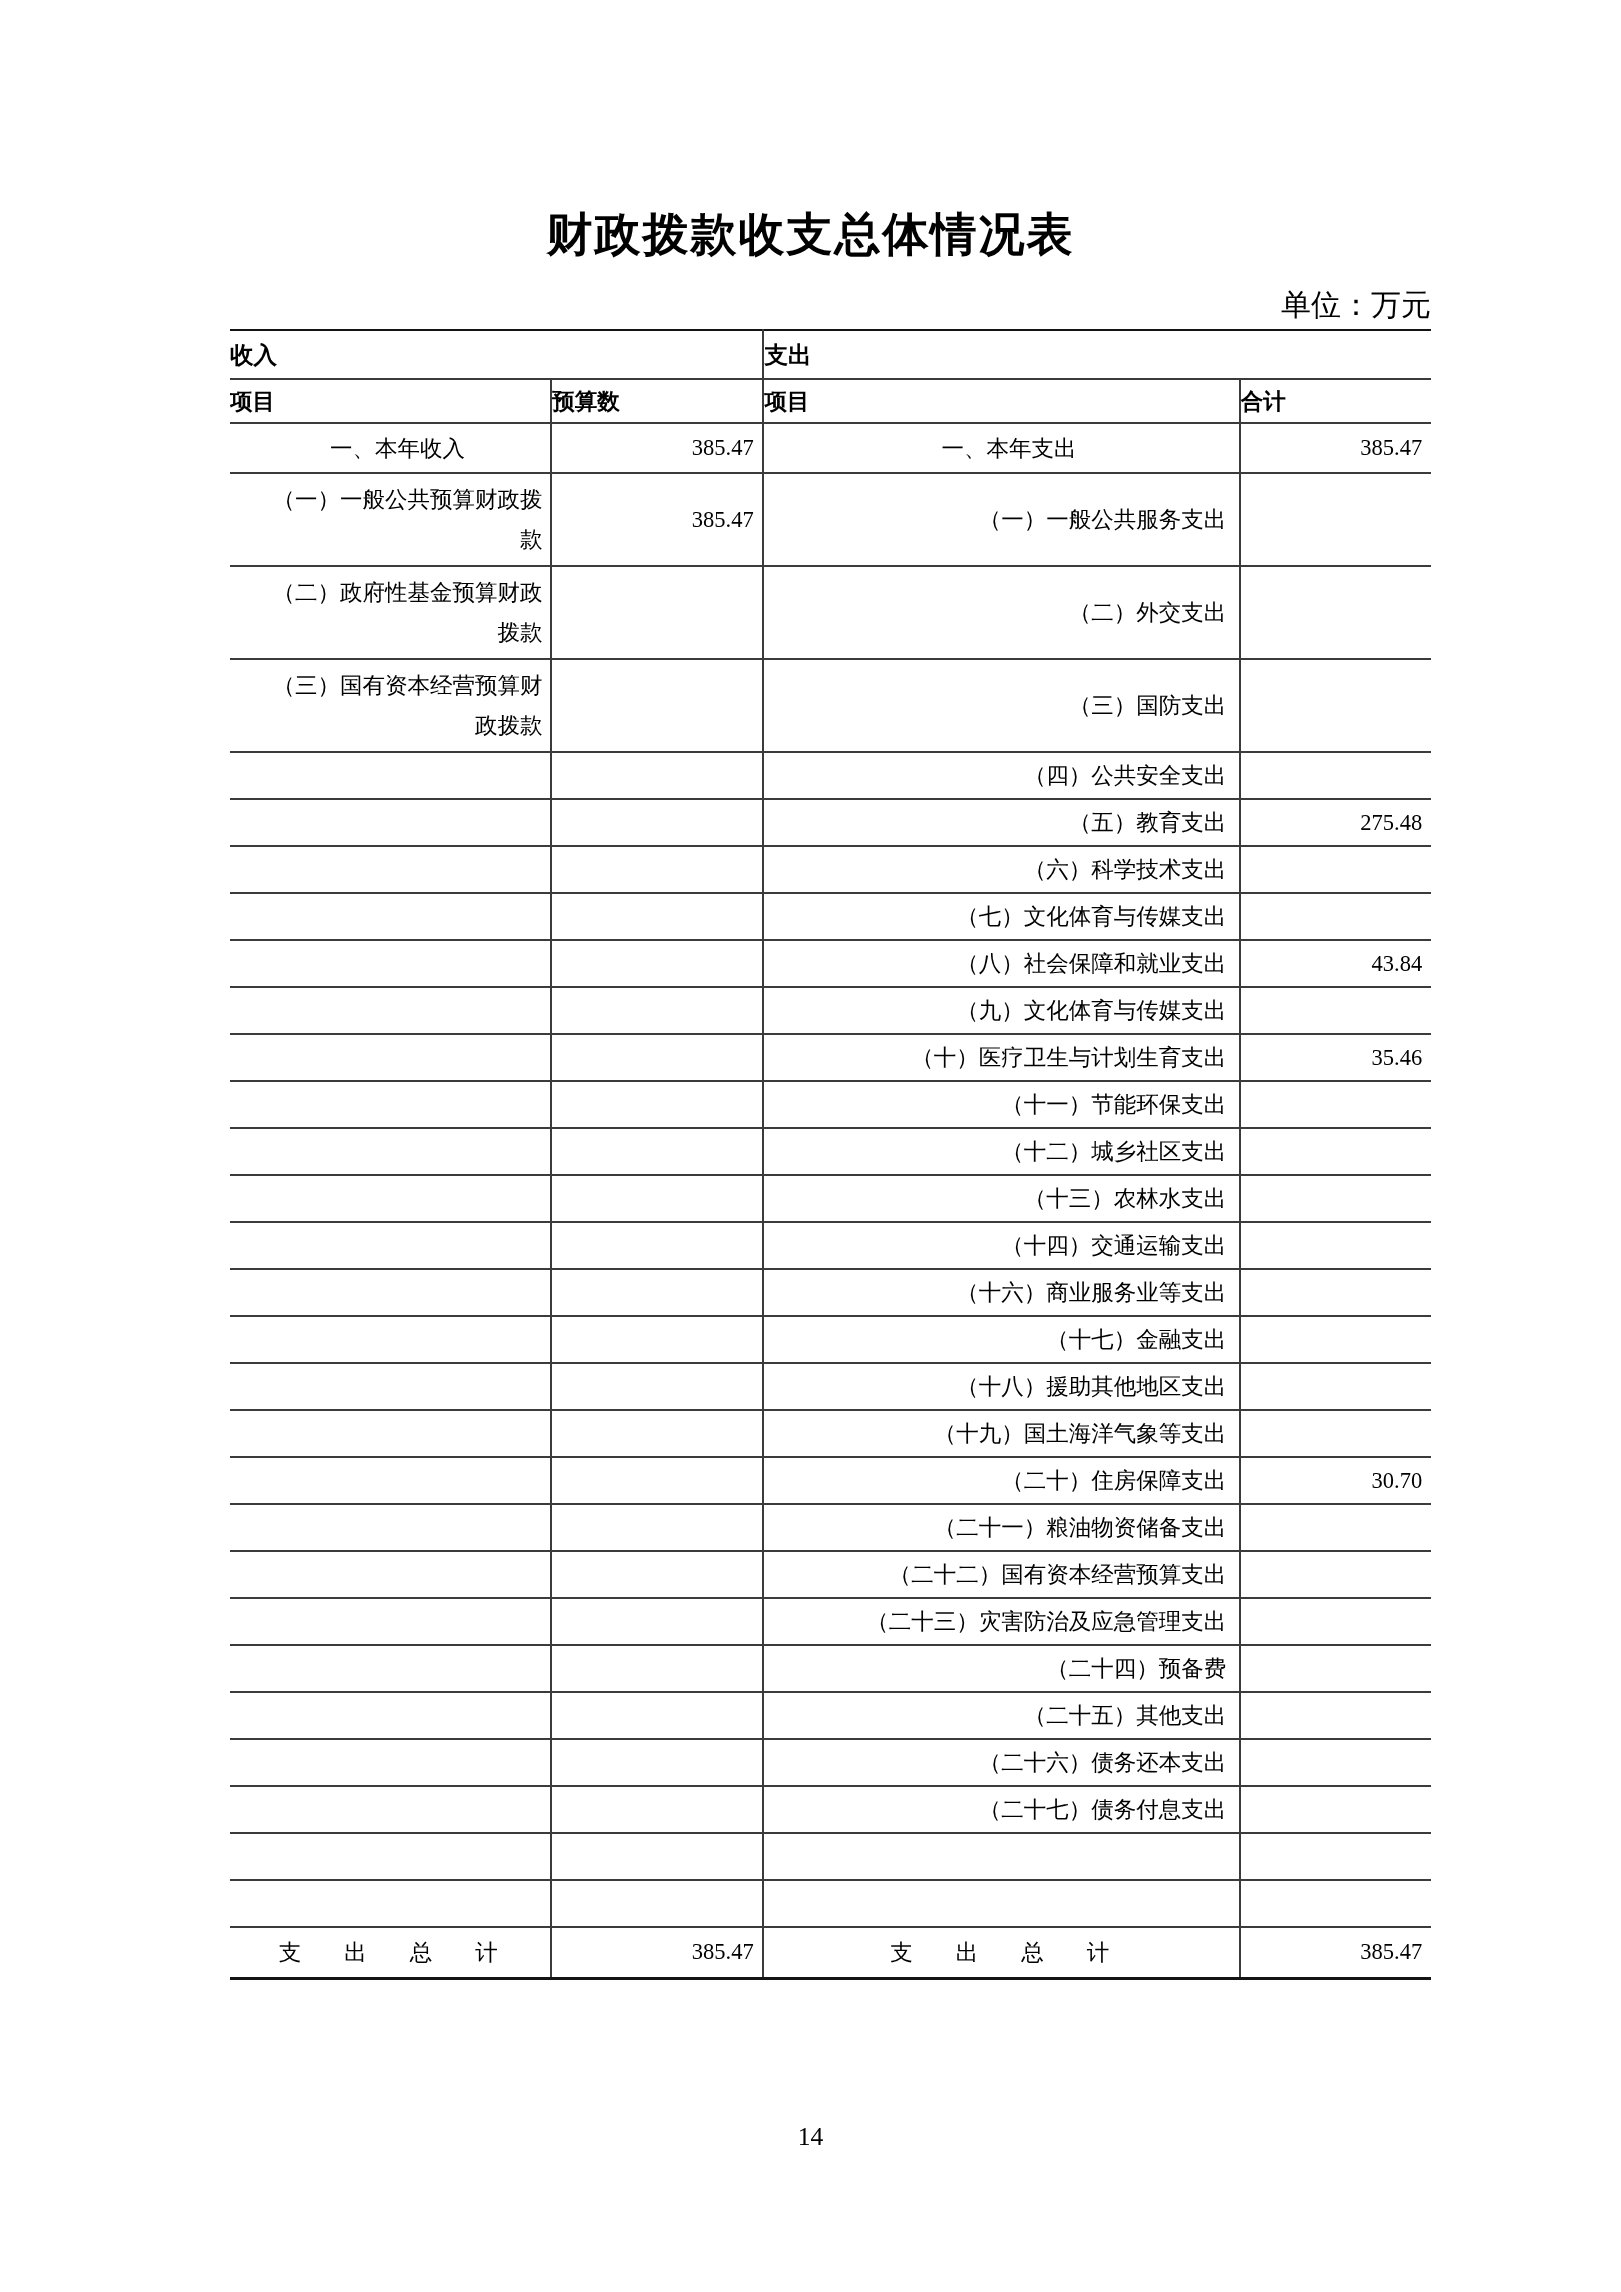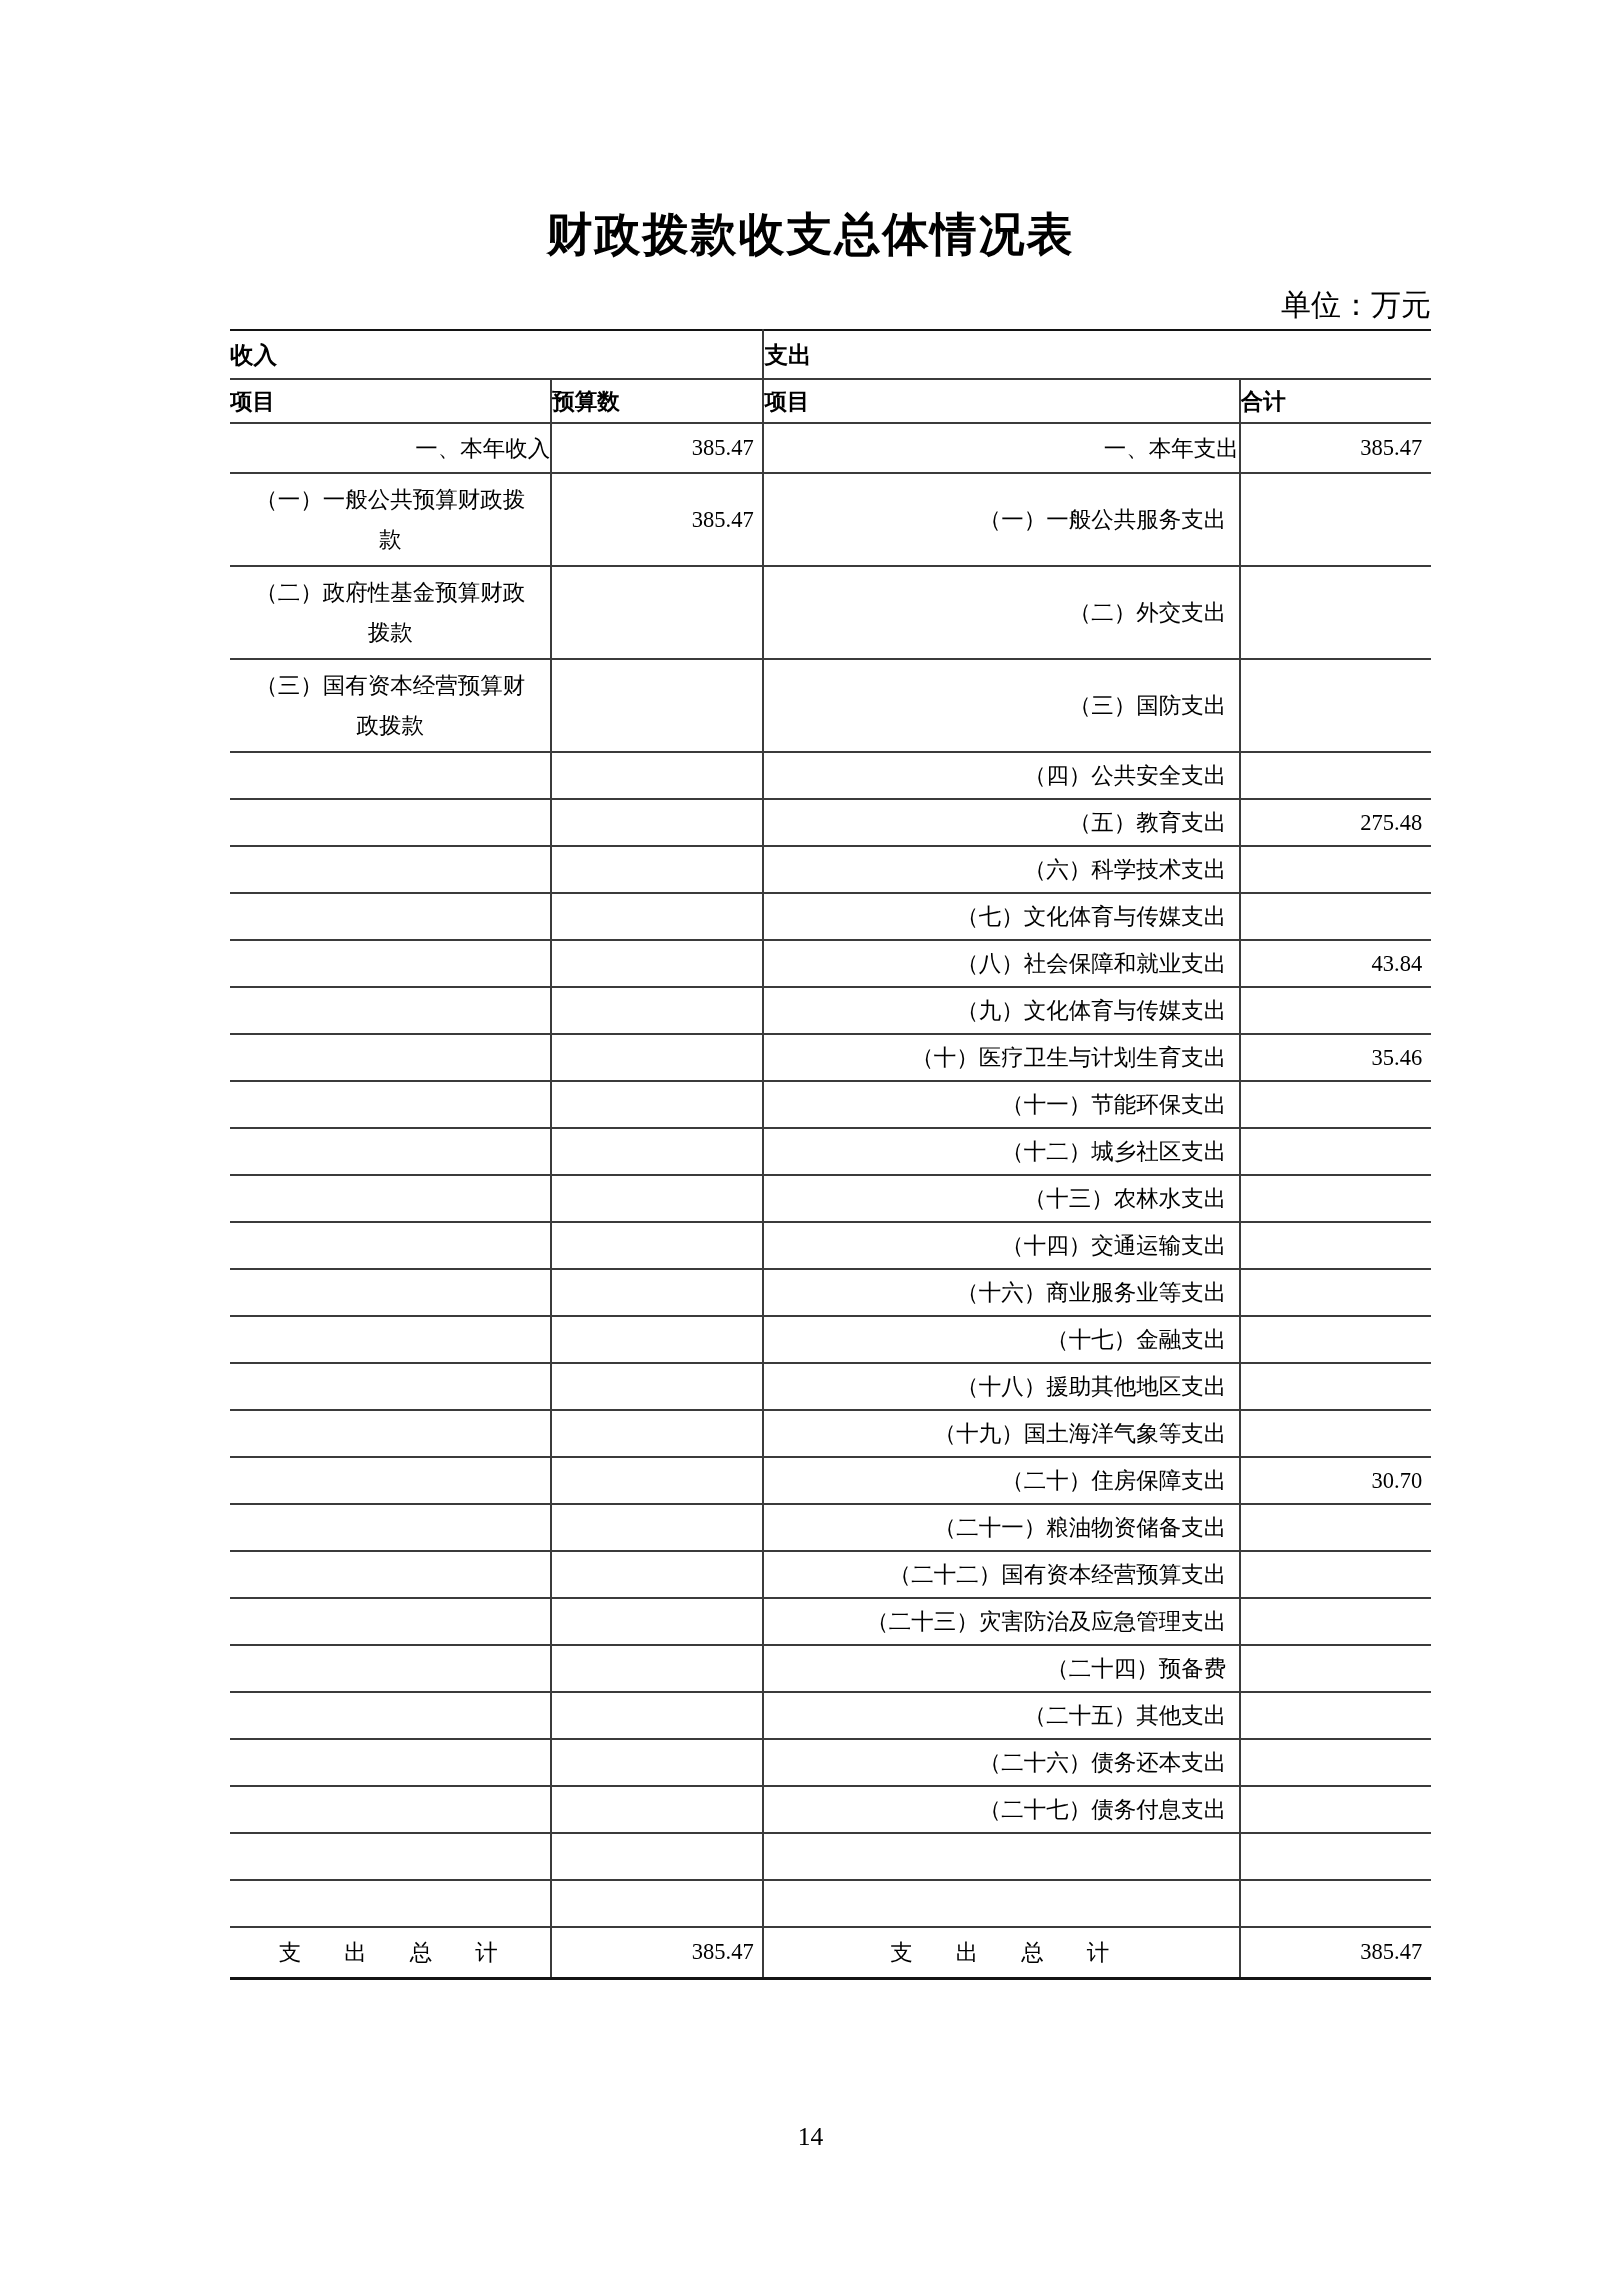--- a/index.html
+++ b/index.html
@@ -47,26 +47,26 @@
   .budget th { font-weight:bold; text-align:left; }
   tr.hdr-sections { height:49px; }
   tr.hdr-sections th { font-size:23.5px; }
   tr.hdr-cols { height:44px; }
 
   tr.h-row0   { height:50px; }
   tr.h-tall   { height:93px; }
   tr.h-single { height:47px; }
   tr.row-total{ height:51px; }
 
-  td.al  { text-align:right;  padding-left:14.7px; }
+  td.al  { text-align:center;  padding-left:14.7px; }
   td.ar  { text-align:right; padding-right:12.7px; }
   td.num { text-align:right; padding-right:8.8px;  }
   td.wrapj {
     white-space:pre-line;
-    text-align:center;
+    text-align:right;
     padding:0 7.8px;
     line-height:40px;
   }
   td.tot {
     text-align:center;
     letter-spacing:43px;
     padding-left:39px;
     font-size:22.5px;
   }
   .page-number {

